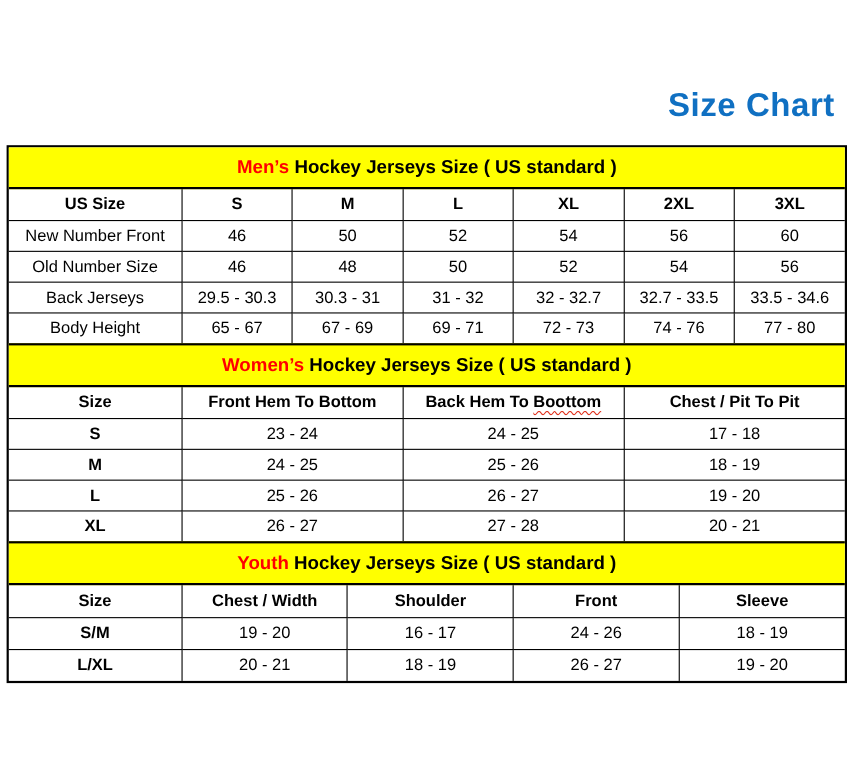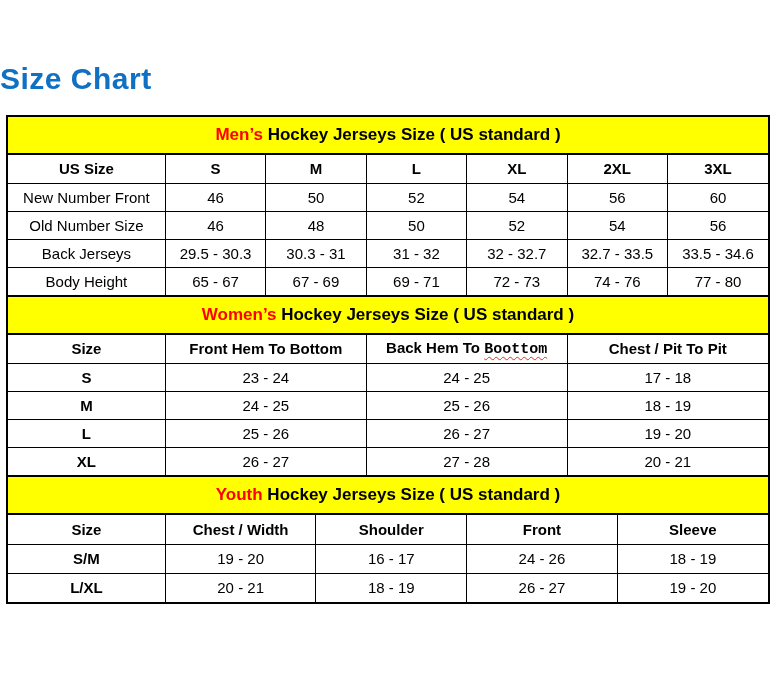--- a/index.html
+++ b/index.html
@@ -8,21 +8,21 @@
     --red:#FF0000;
     --ink:#000000;
   }
   *{box-sizing:border-box;}
   html,body{margin:0;padding:0;}
   body{background:#ffffff;font-family:"Liberation Sans","DejaVu Sans",sans-serif;}
   .page{
     width:776px;height:692px;background:#ffffff;overflow:hidden;
   }
   .title{
-    margin:0;padding-top:62px;text-align:left;
+    margin:17px;padding-top:62px;text-align:right;
     font-size:30px;font-weight:bold;color:var(--blue);
     line-height:34px;letter-spacing:0.5px;
   }
   .chart{
     width:764px;margin:19px auto 0;border:2px solid var(--ink);
     background:#ffffff;
   }
   .band{
     background:var(--yellow);
     text-align:center;font-weight:bold;font-size:17px;color:var(--ink);
@@ -51,21 +51,20 @@
   col.c-label{width:20.7%;}
   col.c-men{width:13.216%;}
   col.c-wom{width:26.43%;}
   col.c-you{width:19.825%;}
   .misspelled{
     text-decoration-line:underline;
     text-decoration-style:wavy;
     text-decoration-color:#E0321E;
     text-decoration-thickness:1px;
     text-underline-offset:3px;
-    font-family:Liberation Mono, monospace;
   }
 </style>
 </head>
 <body>
 
 <div class="page">
 
   <h1 class="title">Size Chart</h1>
 
   <div class="chart">

